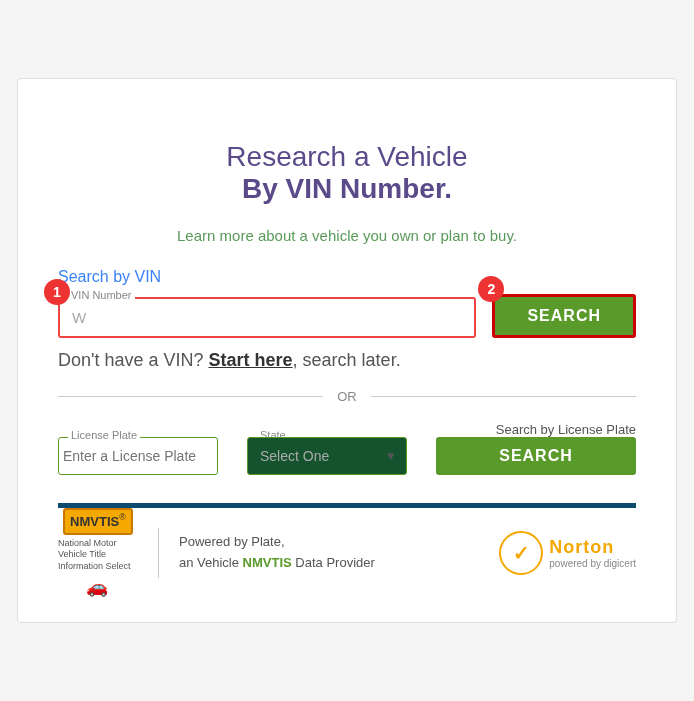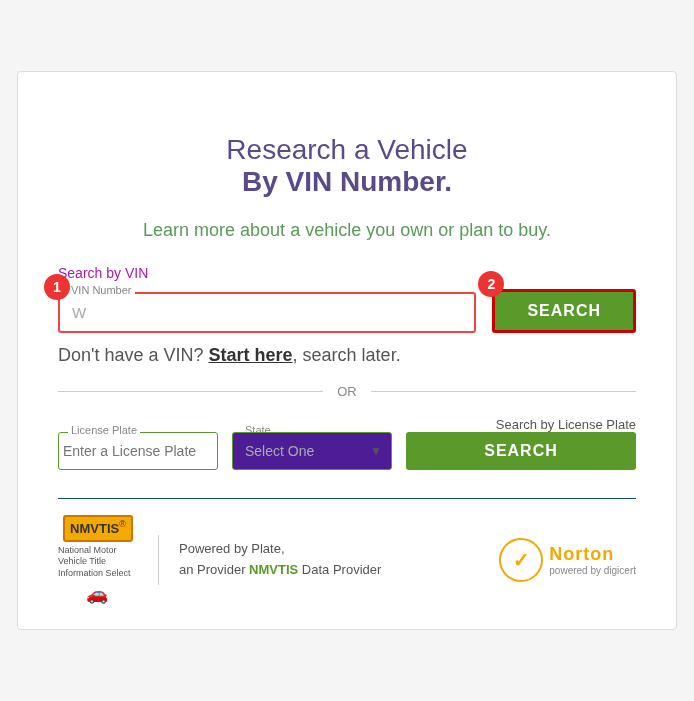--- a/index.html
+++ b/index.html
@@ -31,27 +31,27 @@
     .title-line2 {
       font-size: 28px;
       color: #333;
       font-weight: normal;
     }
     .title-line2 span {
       color: #5a4a8a;
       font-weight: bold;
     }
     .subtitle {
-      font-size: 18px;
+      font-size: 15px;
       color: #5a9a5a;
       margin-top: 22px;
     }
     .section-label {
-      font-size: 14px;
-      color: #a21caf;
+      font-size: 16px;
+      color: #3b82f6;
       margin-bottom: 8px;
     }
     .vin-row {
       display: flex;
       align-items: flex-end;
       gap: 16px;
       margin-bottom: 12px;
       position: relative;
     }
     .field-group {
@@ -149,21 +149,21 @@
       padding: 0 14px;
     }
     .plate-section-label {
       font-size: 13px;
       color: #555;
       text-align: right;
     }
     .plate-row {
       display: flex;
       align-items: flex-end;
-      gap: 14px;
+      gap: 29px;
     }
     .plate-field {
       position: relative;
       flex: 0 0 160px;
     }
     .state-field {
       position: relative;
       flex: 0 0 160px;
     }
     .plate-input {
@@ -177,21 +177,21 @@
     }
     .state-select {
       border: 1px solid #5a9a2a;
       border-radius: 3px;
       padding: 10px 12px;
       font-size: 14px;
       color: #aaa;
       width: 100%;
       appearance: none;
       -webkit-appearance: none;
-      background: #4c1d95;
+      background: #14532d;
       outline: none;
       cursor: pointer;
     }
     .select-wrapper {
       position: relative;
     }
     .select-arrow {
       position: absolute;
       right: 10px;
       top: 50%;
@@ -206,23 +206,22 @@
       color: #fff;
       font-size: 16px;
       font-weight: bold;
       letter-spacing: 1px;
       padding: 10px 32px;
       border-radius: 3px;
       cursor: pointer;
       flex: 1;
     }
     .footer {
-      border-top: 1px solid #0c4a6e;
+      border-top: 5px solid #0c4a6e;
       margin-top: 28px;
-      padding-top: 16px;
       display: flex;
       align-items: center;
       gap: 20px;
     }
     .nmvtis-logo {
       display: flex;
       align-items: center;
       gap: 6px;
     }
     .nmvtis-badge {
@@ -371,21 +370,21 @@
         <div class="nmvtis-badge">
           <span class="nmvtis-text">NMVTIS</span><span class="reg-mark">®</span>
         </div>
         <div class="nmvtis-subtitle">National Motor Vehicle Title Information Select</div>
         <div class="nmvtis-car">🚗</div>
       </div>
     </div>
     <div class="footer-divider"></div>
     <div class="powered-text">
       <span>Powered by Plate,</span><br>
-      <span>an Provider </span><a href="#">NMVTIS</a><span> Data Provider</span>
+      <span>an Vehicle </span><a href="#">NMVTIS</a><span> Data Provider</span>
     </div>
     <div class="norton-badge">
       <div class="norton-circle">✓</div>
       <div class="norton-text-area">
         <span class="norton-name">Norton</span>
         <span class="norton-digicert">powered by digicert</span>
       </div>
     </div>
   </div>
 </div>

